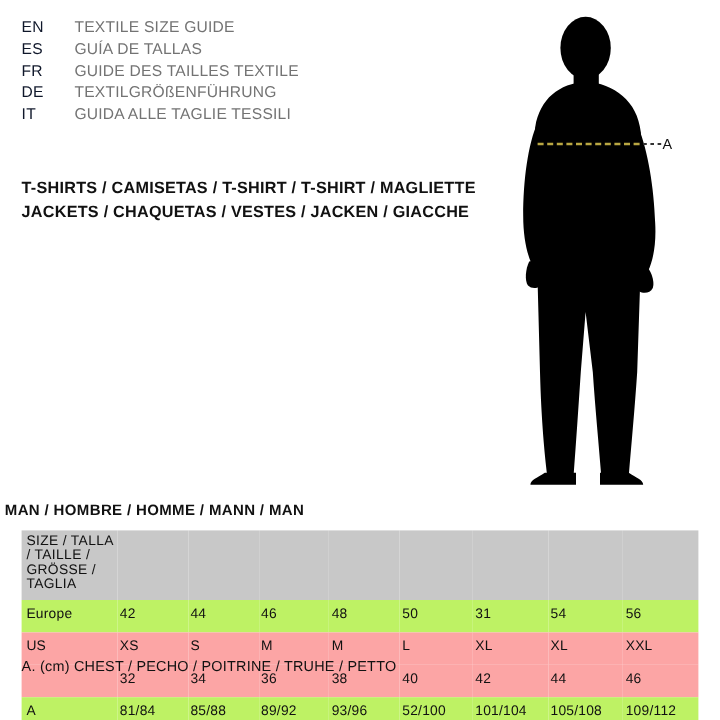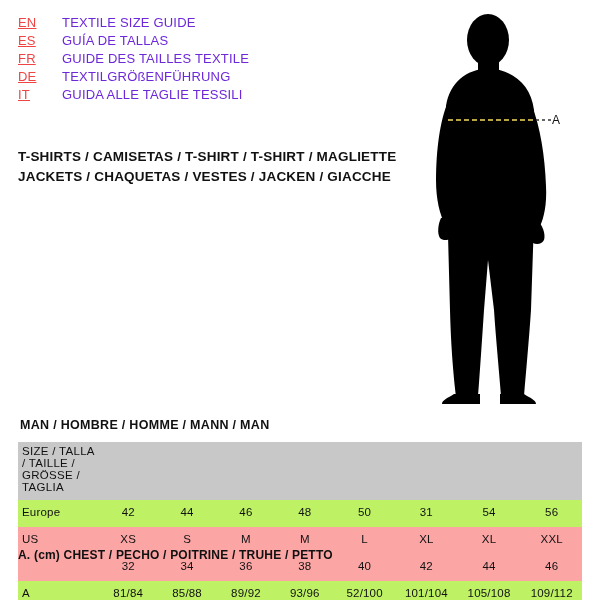--- a/index.html
+++ b/index.html
@@ -31,25 +31,24 @@
   .lang-row {
     display: flex;
     align-items: baseline;
     line-height: 18px;
     font-size: 13px;
     letter-spacing: 0.2px;
   }
   .lang-code {
     width: 44px;
     flex: 0 0 44px;
-    color: #ef4444;
-    text-decoration: underline;
+    color: #0f172a;
   }
   .lang-text {
-    color: #6d28d9;
+    color: #737373;
   }
 
   
   .cat-block {
     position: absolute;
     left: 18px;
     top: 110px;
     width: 420px;
     margin-top: 37px;
   }
@@ -77,21 +76,21 @@
     left: 152px;
     top: 103px;
     font-size: 12px;
     color: #111;
     letter-spacing: 0.5px;
   }
 
   
   .table-title {
     position: absolute;
-    left: 20px;
+    left: 4px;
     top: 418px;
     font-size: 12.5px;
     font-weight: bold;
     letter-spacing: 0.3px;
     color: #111;
   }
   table.size-table {
     position: absolute;
     left: 18px;
     top: 442px;
@@ -116,30 +115,30 @@
   }
   table.size-table tr.row-plain td {
     background: #bef264;
   }
   table.size-table td.col-label {
     width: 86px;
     padding-left: 4px;
   }
   table.size-table td.col-val {
     width: 68px;
-    text-align: center;
+    text-align: left;
     padding-left: 2px;
   }
 
   .footnote {
     position: absolute;
     left: 18px;
     top: 548px;
     font-size: 12px;
-    font-weight: bold;
+    font-weight: normal;
     letter-spacing: 0.2px;
     color: #111;
   }
 </style>
 </head>
 <body>
 
 <div class="page">
 
   <div class="lang-block">

